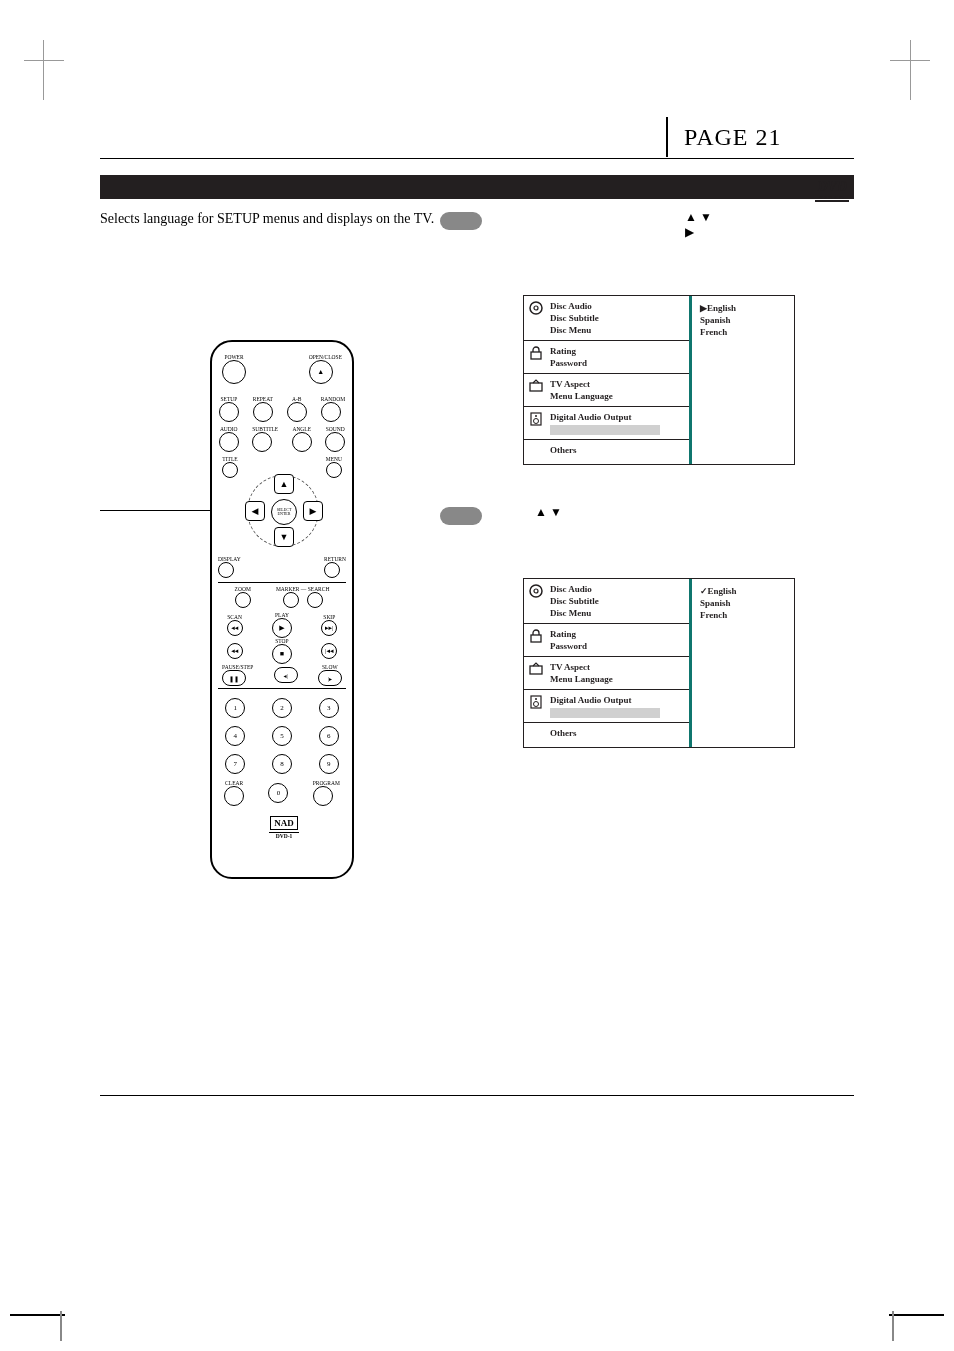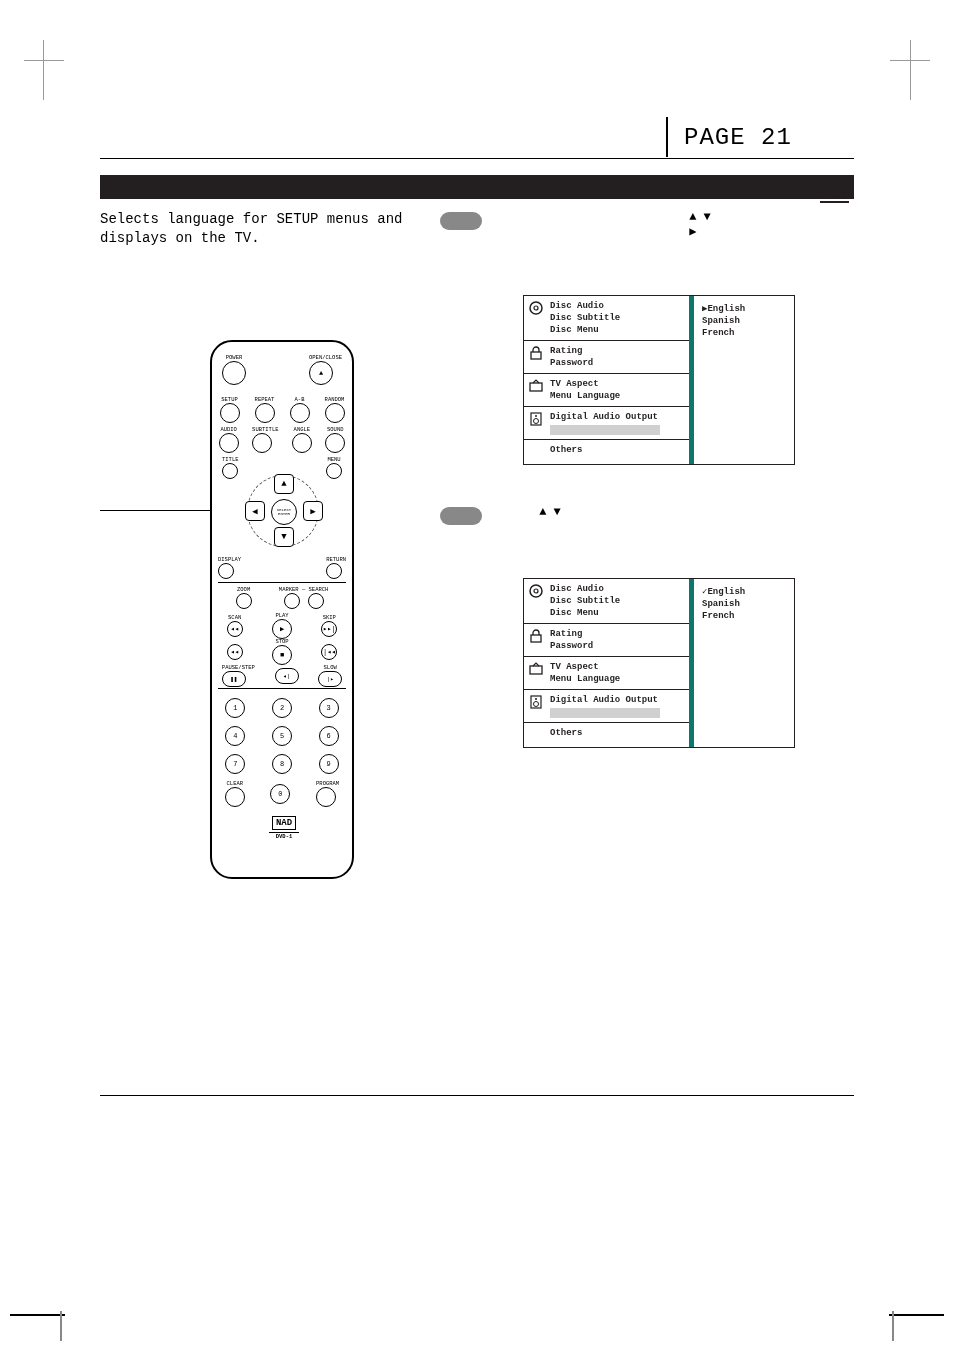--- a/index.html
+++ b/index.html
@@ -1,16 +1,16 @@
 <!DOCTYPE html>
 <html><head>
 <meta charset="utf-8">
 <style>
 html,body{margin:0;padding:0;background:#fff}
-.page{width:954px;height:1351px;position:relative;font-family:Liberation Mono, monospace;color:#000}
+.page{width:954px;height:1351px;position:relative;font-family:Liberation Serif, serif;color:#000}
 .crop-top{position:absolute;left:43px;top:40px;width:34px;height:60px;border-left:1px solid #999}
 .crop-top::before{content:"";position:absolute;left:-20px;top:20px;width:40px;border-top:1px solid #999}
 .crop-top-r{position:absolute;right:43px;top:40px;width:34px;height:60px;border-right:1px solid #999}
 .crop-top-r::before{content:"";position:absolute;right:-20px;top:20px;width:40px;border-top:1px solid #999}
 .crop-bot-l{position:absolute;left:10px;bottom:35px;width:55px;height:0;border-top:2px solid #000}
 .crop-bot-r{position:absolute;right:10px;bottom:35px;width:55px;height:0;border-top:2px solid #000}
 .crop-b1{position:absolute;left:60px;bottom:10px;width:2px;height:30px;background:#888}
 .crop-b2{position:absolute;right:60px;bottom:10px;width:2px;height:30px;background:#888}
 .pagehead{position:absolute;right:100px;top:117px;width:170px;border-left:2px solid #000;height:40px;display:flex;align-items:center;padding-left:16px;font-size:24px;letter-spacing:1px}
 .toprule{position:absolute;left:100px;right:100px;top:158px;border-top:1.5px solid #000}
@@ -29,21 +29,21 @@
 .rbtn.lg{width:22px;height:22px}
 .rbtn.sm{width:14px;height:14px}
 .remote .oval{width:22px;height:14px;border:1.2px solid #000;border-radius:8px;background:#fff;display:flex;align-items:center;justify-content:center;font-size:6px}
 .dpad{position:absolute;left:15px;right:15px;top:130px;height:90px}
 .dpad .ring{position:absolute;left:20px;top:3px;width:70px;height:70px;border:1px dashed #555;border-radius:50%}
 .dpad .arrow{position:absolute;width:18px;height:18px;border:1.2px solid #000;border-radius:4px;background:#fff;display:flex;align-items:center;justify-content:center;font-size:9px}
 .dpad .center{position:absolute;left:44px;top:27px;width:24px;height:24px;border:1.2px solid #000;border-radius:50%;display:flex;align-items:center;justify-content:center;font-size:4px;text-align:center;line-height:1}
 .leadline{position:absolute;left:100px;top:510px;width:128px;border-top:1px solid #000}
 .nad{border:1.2px solid #000;padding:1px 3px;font-weight:bold;font-size:9px}
 .osd{position:absolute;width:270px;border:1px solid #231f20;background:#fff;font-size:9px;font-weight:bold;color:#231f20;display:flex}
-.osd .left{width:165px;border-right:5px solid #0f766e}
+.osd .left{width:165px;border-right:3px solid #0f766e}
 .osd .right{flex:1;padding:6px 8px}
 .osd .grp{border-bottom:1px solid #231f20;padding:4px 0 4px 4px;display:flex;align-items:flex-start;gap:6px}
 .osd .grp:last-child{border-bottom:none}
 .osd .ic{width:16px;height:16px;flex-shrink:0;display:flex;align-items:center;justify-content:center}
 .osd .items div{padding:1px 0}
 .osd .right div{padding:1px 0}
 .bottomrule{position:absolute;left:100px;right:100px;top:1095px;border-top:1.5px solid #000}
 </style>
 </head>
 <body>

